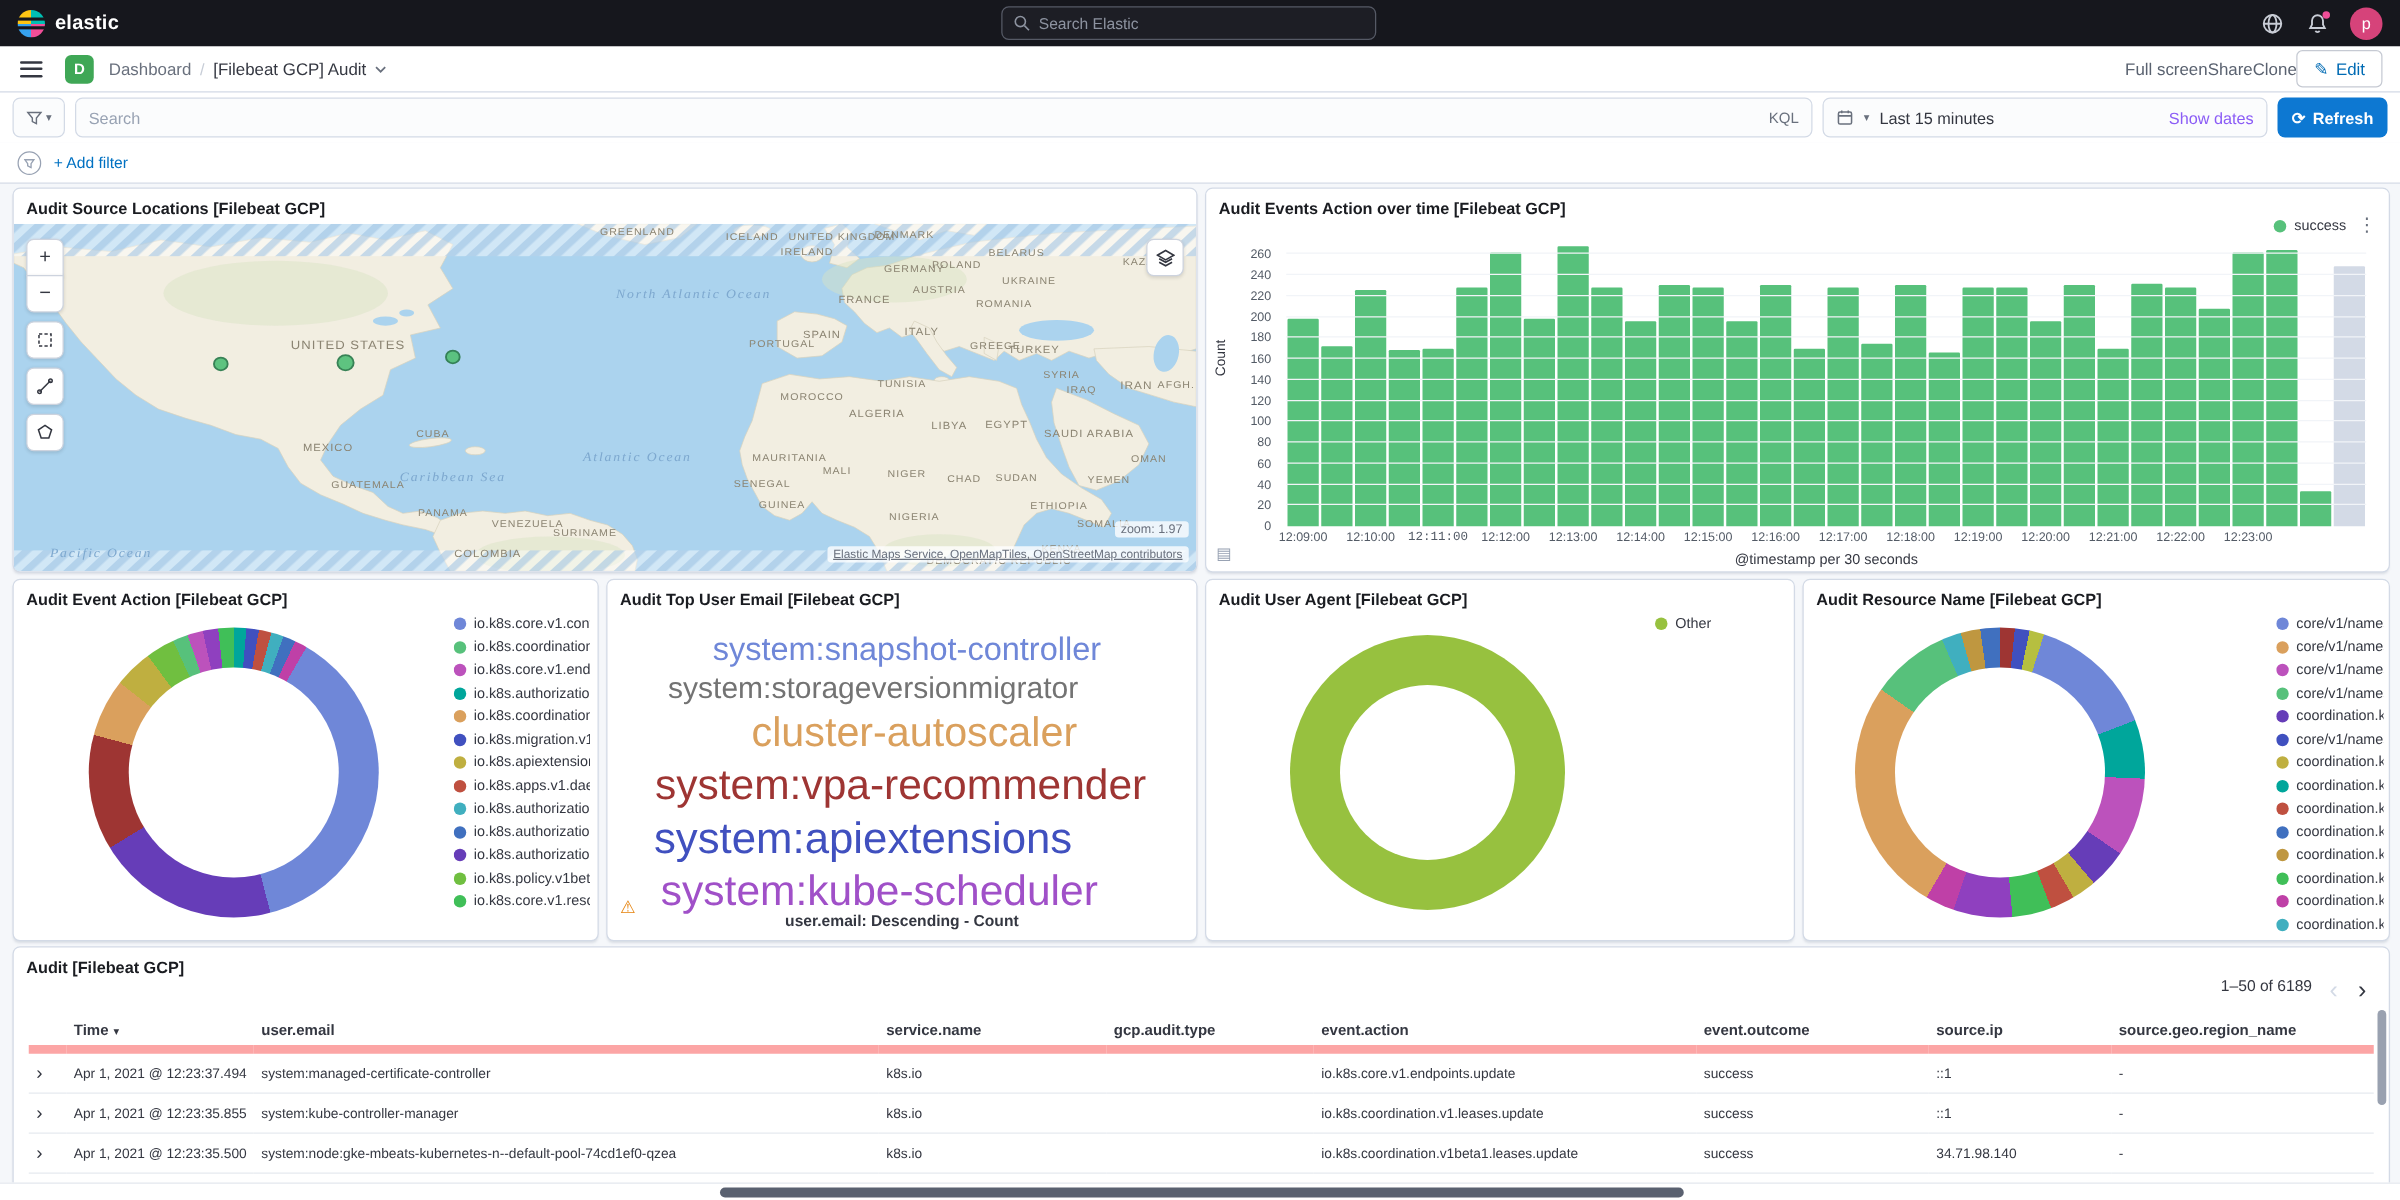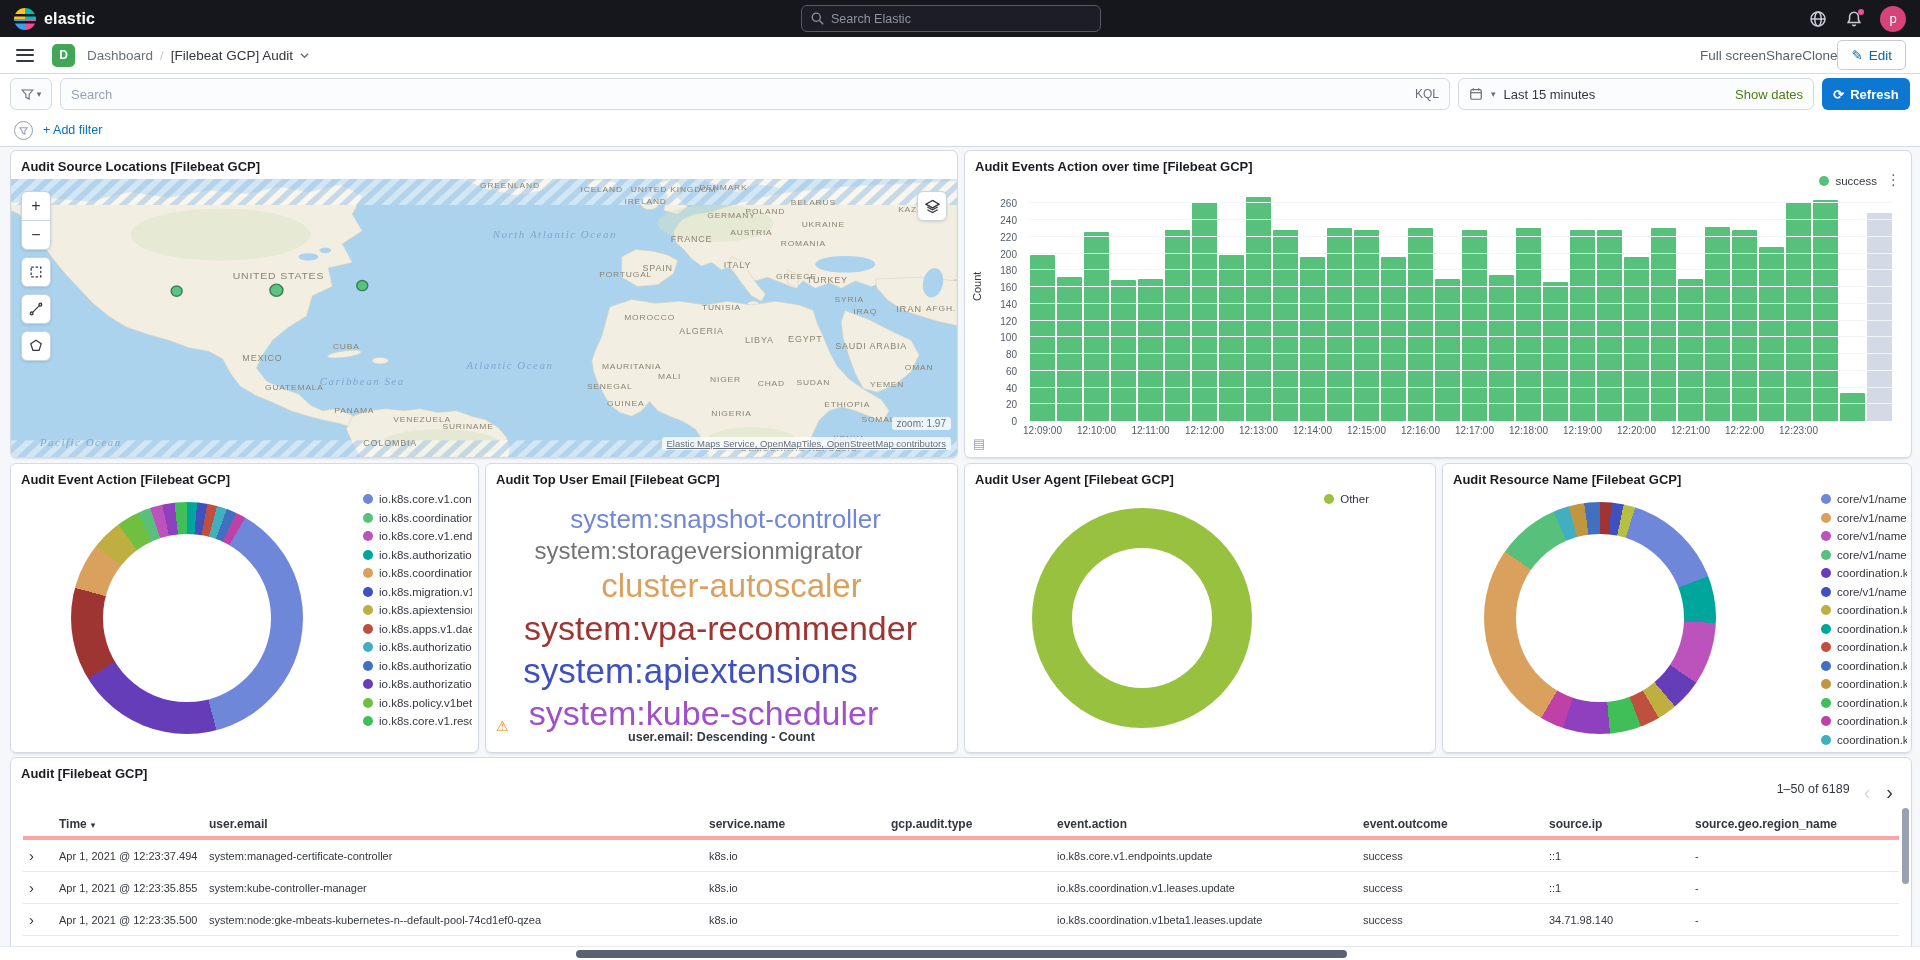--- a/index.html
+++ b/index.html
@@ -43,21 +43,21 @@
             background:#fff;color:#006BB4;font-size:13.5px;cursor:pointer;}
 
   
   .querybar{position:absolute;top:74px;left:0;width:1920px;height:40px;background:#fff;display:flex;align-items:center;gap:8px;padding:0 10px;z-index:30;}
   .q-addon{height:32px;width:42px;border:1px solid #d3dae6;border-radius:6px;background:#fbfcfd;display:flex;align-items:center;justify-content:center;gap:3px;cursor:pointer;}
   .q-input{flex:1;height:32px;border:1px solid #d3dae6;border-radius:6px;background:#fbfcfd;display:flex;align-items:center;padding:0 10px;cursor:text;}
   .q-input .ph{color:#98a2b3;font-size:13px;}
   .q-input .kql{margin-left:auto;color:#69707d;font-size:12px;}
   .q-datebox{width:356px;height:32px;border:1px solid #d3dae6;border-radius:6px;background:#fbfcfd;display:flex;align-items:center;padding:0 10px;gap:8px;}
   .q-range{font-size:13px;color:#343741;cursor:pointer;}
-  .q-showdates{margin-left:auto;color:#4d7c0f;font-size:13px;cursor:pointer;}
+  .q-showdates{margin-left:auto;color:#8b5cf6;font-size:13px;cursor:pointer;}
   .q-refresh{width:88px;height:32px;border:none;border-radius:6px;background:#0d78d2;color:#fff;font-size:13px;font-weight:600;
              display:flex;align-items:center;justify-content:center;gap:6px;cursor:pointer;}
   .caret{font-size:9px;color:#69707d;}
 
   
   .filterbar{position:absolute;top:114px;left:0;width:1920px;height:33px;background:#fff;border-bottom:1px solid #d3dae6;
              display:flex;align-items:center;gap:10px;padding:0 14px;z-index:30;}
   .filter-gear{width:19px;height:19px;border:1.5px solid #98a2b3;border-radius:50%;display:flex;align-items:center;justify-content:center;cursor:pointer;}
   .add-filter{color:#0071c2;font-size:12.5px;cursor:pointer;}
 
@@ -133,21 +133,21 @@
   .tag-word:nth-child(5){transform:translateX(-31px);font-weight:400;}
   .tag-word:nth-child(6){transform:translateX(-18px);font-weight:400;}
   .tag-caption{position:absolute;bottom:8px;left:0;right:0;text-align:center;font-size:12.5px;font-weight:700;color:#343741;}
   .tag-warning{position:absolute;left:10px;bottom:18px;color:#e5830e;font-size:14px;cursor:pointer;}
 
   
   .tbl-pag{position:absolute;top:24px;right:16px;display:flex;gap:12px;font-size:12.5px;color:#343741;}
   .pag-btn{border:none;background:none;font-size:20px;line-height:1;cursor:pointer;padding:0 2px;color:#343741;}
   .pag-btn.disabled{color:#d3dae6;cursor:default;}
   .audit-table{position:absolute;top:54px;left:12px;right:12px;border-collapse:collapse;table-layout:fixed;width:calc(100% - 24px);}
-  .audit-table th{font-size:12px;font-weight:700;color:#343741;text-align:left;padding:5px 6px;border-bottom:4px solid #fca5a5;white-space:nowrap;overflow:hidden;cursor:pointer;}
+  .audit-table th{font-size:12px;font-weight:700;color:#343741;text-align:left;padding:5px 6px;border-bottom:7px solid #fca5a5;white-space:nowrap;overflow:hidden;cursor:pointer;}
   .audit-table td{font-size:11px;color:#343741;padding:8px 6px;border-bottom:1px solid #e6eaf0;white-space:nowrap;overflow:hidden;}
   .sort-arrow{margin-left:4px;font-size:9px;color:#343741;}
   .row-chevron{color:#343741;font-size:15px;line-height:1;cursor:pointer;}
   .vscroll{position:absolute;right:2px;top:50px;width:7px;height:76px;background:#99a1b0;border-radius:4px;}
 
   .hscroll{position:absolute;left:0;right:0;bottom:0;height:14px;background:#fff;border-top:1px solid #e4e8ee;z-index:60;}
   .hscroll .thumb{position:absolute;left:576px;width:771px;top:3px;height:8px;background:#5a6170;border-radius:4px;cursor:grab;}
 </style>
 </head>
 <body>
@@ -460,34 +460,35 @@
         <div class="gridline" style="bottom: 133.926px;"></div>
         <div class="gridline" style="bottom: 150.667px;"></div>
         <div class="gridline" style="bottom: 167.407px;"></div>
         <div class="gridline" style="bottom: 184.148px;"></div>
         <div class="gridline" style="bottom: 200.889px;"></div>
         <div class="gridline" style="bottom: 217.63px;"></div>
       </div>
     <div id="bar-xlabels">
         <span class="xtick" style="left: 1.5625%;">12:09:00</span>
         <span class="xtick" style="left: 7.8125%;">12:10:00</span>
-        <span class="xtick" style="left: 14.0625%;">12:11:00</span>
+        <span class="xtick" style="left: 14.0625%; font-family: Liberation Mono, monospace;">12:11:00</span>
         <span class="xtick" style="left: 20.3125%;">12:12:00</span>
         <span class="xtick" style="left: 26.5625%;">12:13:00</span>
         <span class="xtick" style="left: 32.8125%;">12:14:00</span>
         <span class="xtick" style="left: 39.0625%;">12:15:00</span>
         <span class="xtick" style="left: 45.3125%;">12:16:00</span>
         <span class="xtick" style="left: 51.5625%;">12:17:00</span>
         <span class="xtick" style="left: 57.8125%;">12:18:00</span>
         <span class="xtick" style="left: 64.0625%;">12:19:00</span>
         <span class="xtick" style="left: 70.3125%;">12:20:00</span>
         <span class="xtick" style="left: 76.5625%;">12:21:00</span>
         <span class="xtick" style="left: 82.8125%;">12:22:00</span>
         <span class="xtick" style="left: 89.0625%;">12:23:00</span>
       </div>
+    <div class="xcaption">@timestamp per 30 seconds</div>
     <span class="legend-toggle">▤</span>
   </section>
 
   <section class="panel" id="p-action">
     <div class="panel-title">Audit Event Action [Filebeat GCP]</div>
     <div class="donut" id="donut-event-action" style="background: conic-gradient(rgb(0, 166, 155) 0deg, rgb(0, 166, 155) 5.02146deg, rgb(64, 80, 191) 5.02146deg, rgb(64, 80, 191) 10.0429deg, rgb(191, 80, 64) 10.0429deg, rgb(191, 80, 64) 15.0644deg, rgb(64, 175, 191) 15.0644deg, rgb(64, 175, 191) 20.0858deg, rgb(64, 112, 191) 20.0858deg, rgb(64, 112, 191) 25.1073deg, rgb(191, 64, 167) 25.1073deg, rgb(191, 64, 167) 30.1288deg, rgb(111, 135, 216) 30.1288deg, rgb(111, 135, 216) 165.322deg, rgb(102, 61, 184) 165.322deg, rgb(102, 61, 184) 238.712deg, rgb(158, 53, 51) 238.712deg, rgb(158, 53, 51) 285.064deg, rgb(218, 160, 93) 285.064deg, rgb(218, 160, 93) 308.24deg, rgb(191, 175, 64) 308.24deg, rgb(191, 175, 64) 323.691deg, rgb(112, 191, 64) 323.691deg, rgb(112, 191, 64) 335.279deg, rgb(87, 193, 123) 335.279deg, rgb(87, 193, 123) 341.459deg, rgb(188, 82, 188) 341.459deg, rgb(188, 82, 188) 347.639deg, rgb(143, 64, 191) 347.639deg, rgb(143, 64, 191) 353.82deg, rgb(64, 191, 88) 353.82deg, rgb(64, 191, 88) 360deg);"></div>
     <div class="legend-col" id="legend-event-action">
         <div class="lg-item">
           <span class="lg-dot" style="background: rgb(111, 135, 216);"></span>
           <span class="lg-label">io.k8s.core.v1.confi...</span>

